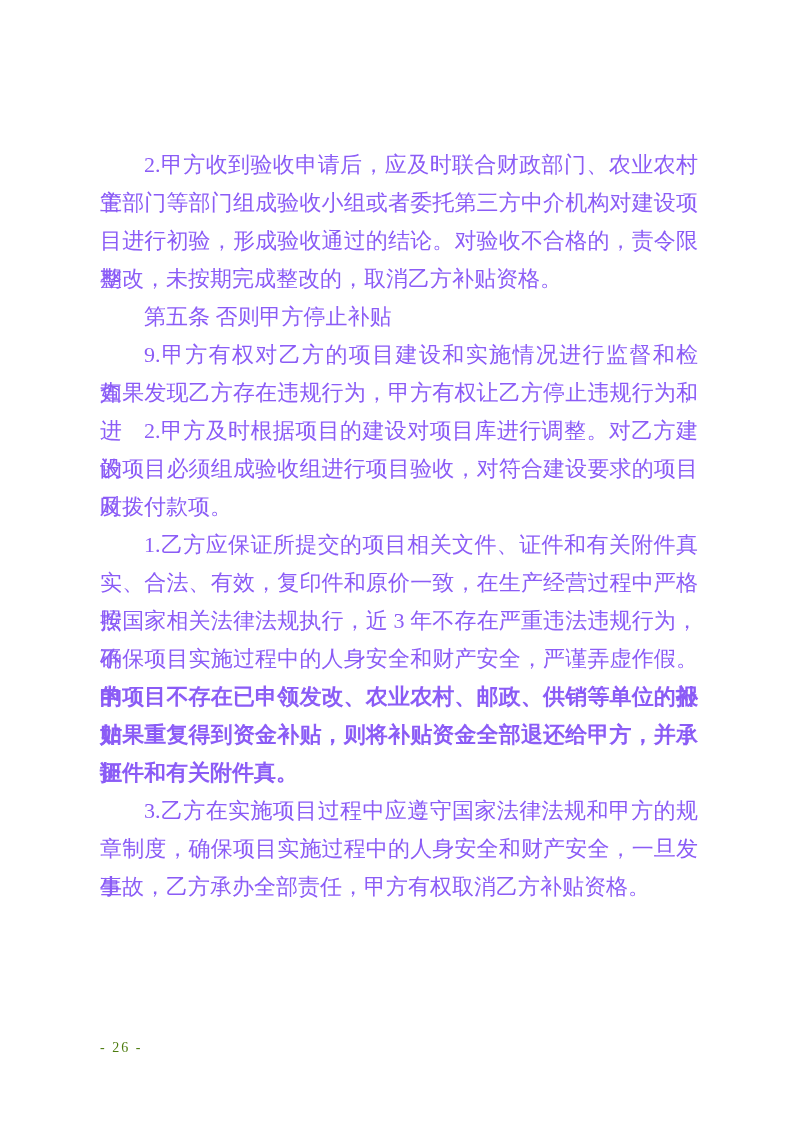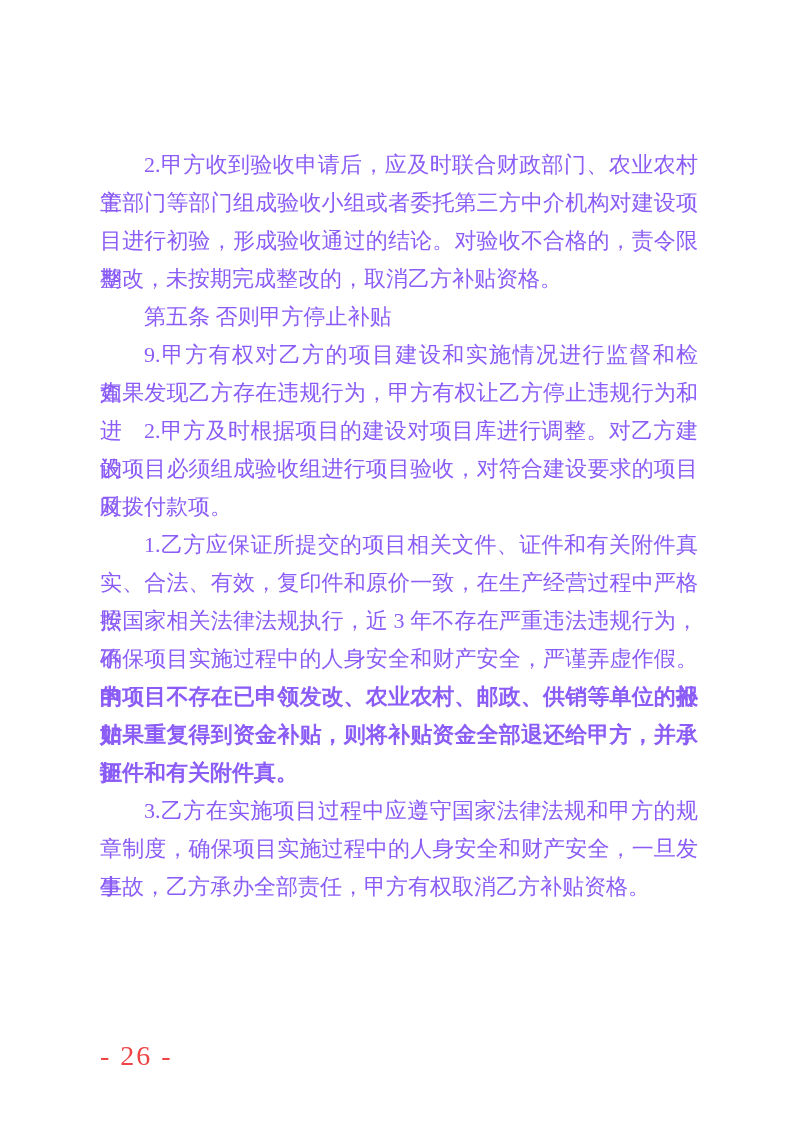--- a/index.html
+++ b/index.html
@@ -26,23 +26,23 @@
     text-align: justify;
     color: #8b5cf6;
   }
   .line.fill { text-align-last: justify; }
   .line.indent { text-indent: 44px; }
   .line b { font-weight: bold; }
   .footer {
     position: absolute;
     left: 100px;
     top: 1040px;
-    font-size: 28px;
+    font-size: 14px;
     letter-spacing: 2px;
-    color: #ef4444;
+    color: #4d7c0f;
   }
 </style>
 </head>
 <body>
 
 <div class="page">
   <div class="content" id="doc-content">
       <div class="block paragraph">
         <div class="line fill indent"><span>2.甲方收到验收申请后，应及时联合财政部门、农业农村主</span></div>
         <div class="line fill"><span>管部门等部门组成验收小组或者委托第三方中介机构对建设项</span></div>

